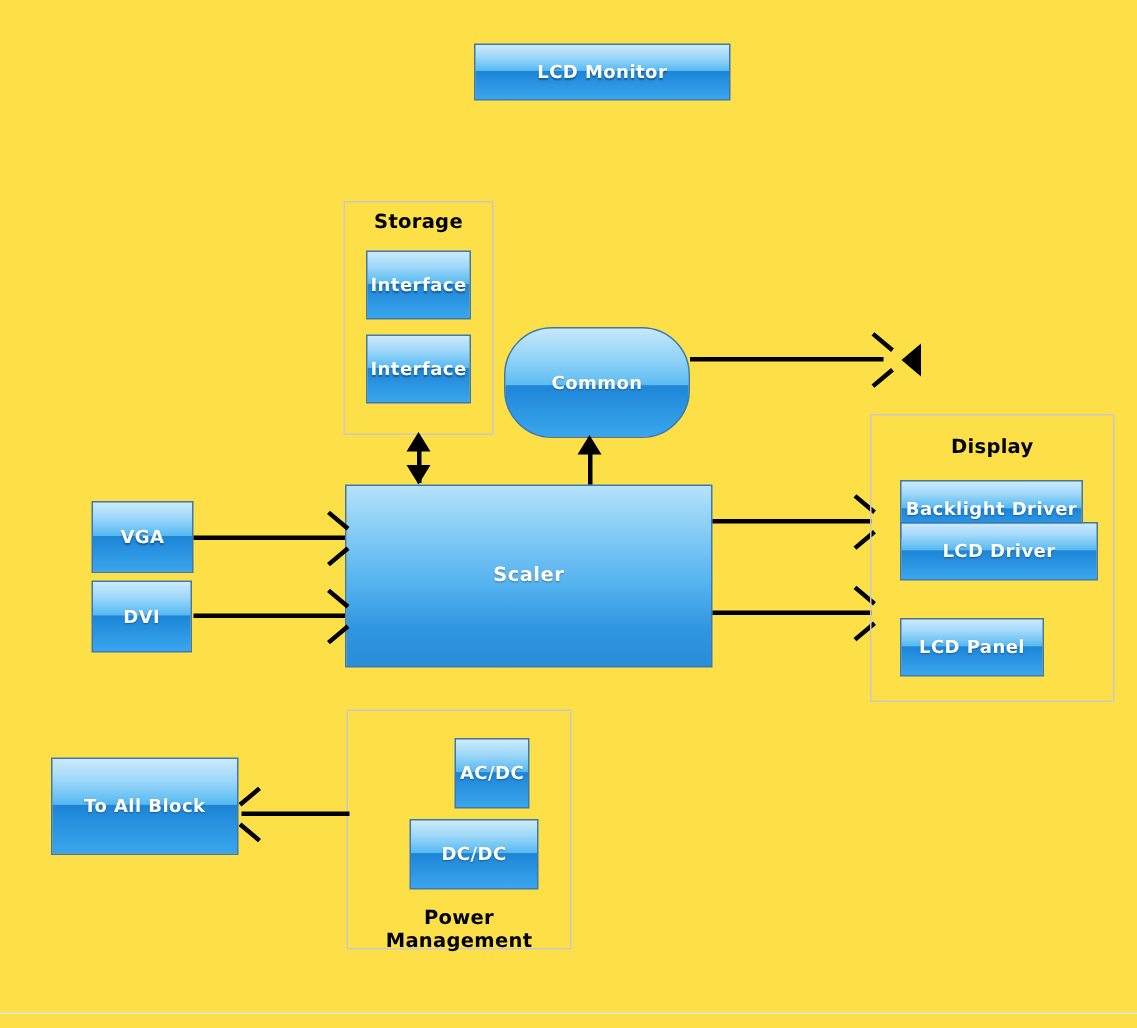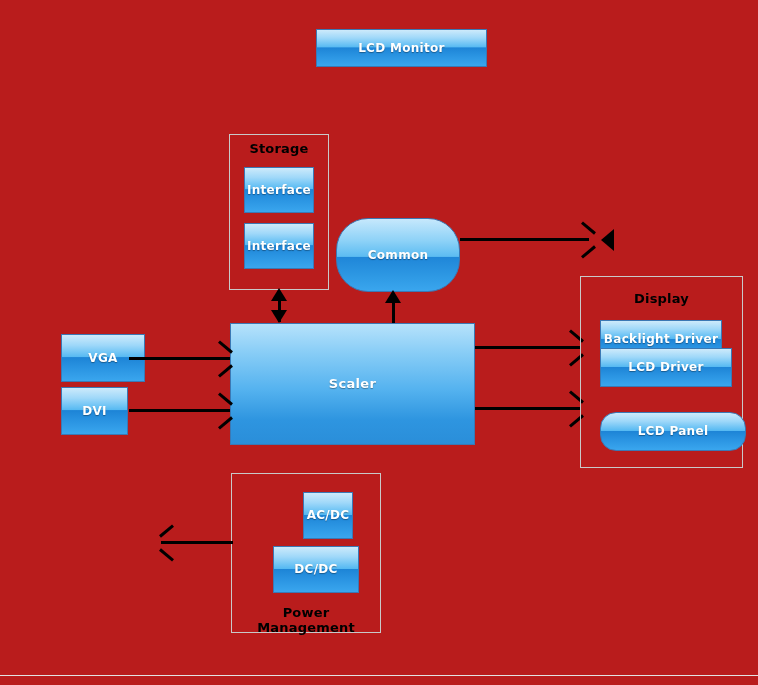--- a/index.html
+++ b/index.html
@@ -8,21 +8,21 @@
     padding: 0;
     background: #ffffff;
   }
   body {
     font-family: "DejaVu Sans", "Liberation Sans", sans-serif;
   }
   #canvas {
     position: relative;
     width: 758px;
     height: 685px;
-    background: #b91c1c;
+    background: #fde047;
     overflow: hidden;
   }
 
   
   .blk {
     position: absolute;
     box-sizing: border-box;
     border: 1px solid #3b78b4;
     background: linear-gradient(to bottom,
         #cdeafb 0%,
@@ -173,21 +173,21 @@
     <span>Scaler</span>
   </div>
 
   <div class="vline" style="left:278px; top:292px; width:3px; height:30px;"></div>
   <div class="arrow-u" style="left:271px; top:288px;"></div>
   <div class="arrow-d" style="left:271px; top:310px;"></div>
 
   <div class="vline" style="left:392px; top:294px; width:3px; height:29px;"></div>
   <div class="arrow-u" style="left:385px; top:290px;"></div>
 
-  <div class="blk" style="left:61px; top:334px; width:84px; height:48px;">
+  <div class="blk" style="left:61px; top:334px; width:68px; height:48px;">
     <span>VGA</span>
   </div>
   <div class="hline" style="left:129px; top:357px; width:101px;"></div>
   <div class="chev" style="left:215px; top:349px;"></div>
 
   <div class="blk" style="left:61px; top:387px; width:67px; height:48px;">
     <span>DVI</span>
   </div>
   <div class="hline" style="left:129px; top:409px; width:101px;"></div>
   <div class="chev" style="left:215px; top:401px;"></div>
@@ -200,33 +200,36 @@
 
   <div class="group" style="left:580px; top:276px; width:163px; height:192px;">
     <div class="group-title" style="top:14px;">Display</div>
   </div>
   <div class="blk" style="left:600px; top:320px; width:122px; height:39px;">
     <span>Backlight Driver</span>
   </div>
   <div class="blk" style="left:600px; top:348px; width:132px; height:39px;">
     <span>LCD Driver</span>
   </div>
-  <div class="blk" style="left:600px; top:412px; width:146px; height:39px;border-radius:16px;">
+  <div class="blk" style="left:600px; top:412px; width:96px; height:39px;">
     <span>LCD Panel</span>
   </div>
 
   <div class="group" style="left:231px; top:473px; width:150px; height:160px;">
     <div class="group-title" style="top:131px;">Power Management</div>
   </div>
   <div class="blk" style="left:273px; top:492px; width:50px; height:47px;margin-left:30px;">
     <span>AC/DC</span>
   </div>
   <div class="blk" style="left:273px; top:546px; width:86px; height:47px;">
     <span>DC/DC</span>
   </div>
 
   <div class="hline" style="left:161px; top:541px; width:72px;"></div>
   <div class="chev left" style="left:160px; top:533px;"></div>
 
+  <div class="blk" style="left:34px; top:505px; width:125px; height:65px;">
+    <span>To All Block</span>
+  </div>
 
   <div class="divider" style="top:675px;"></div>
 
 </div>
 
 </body></html>

